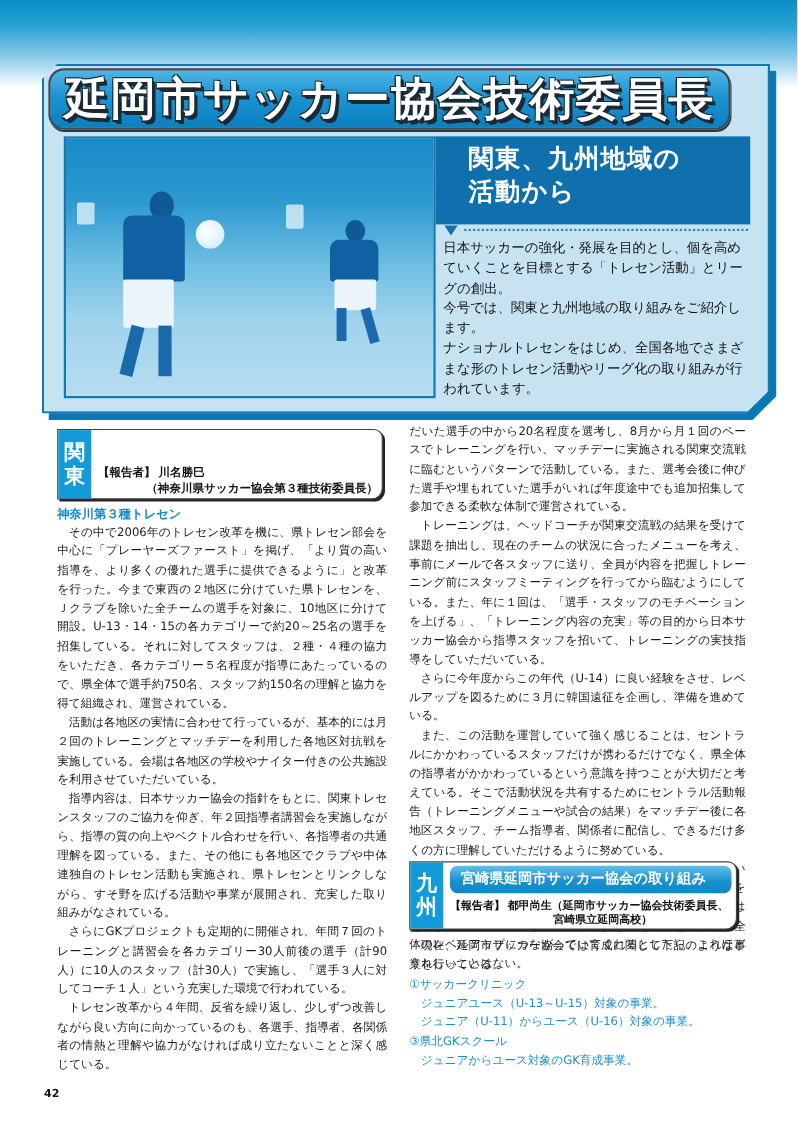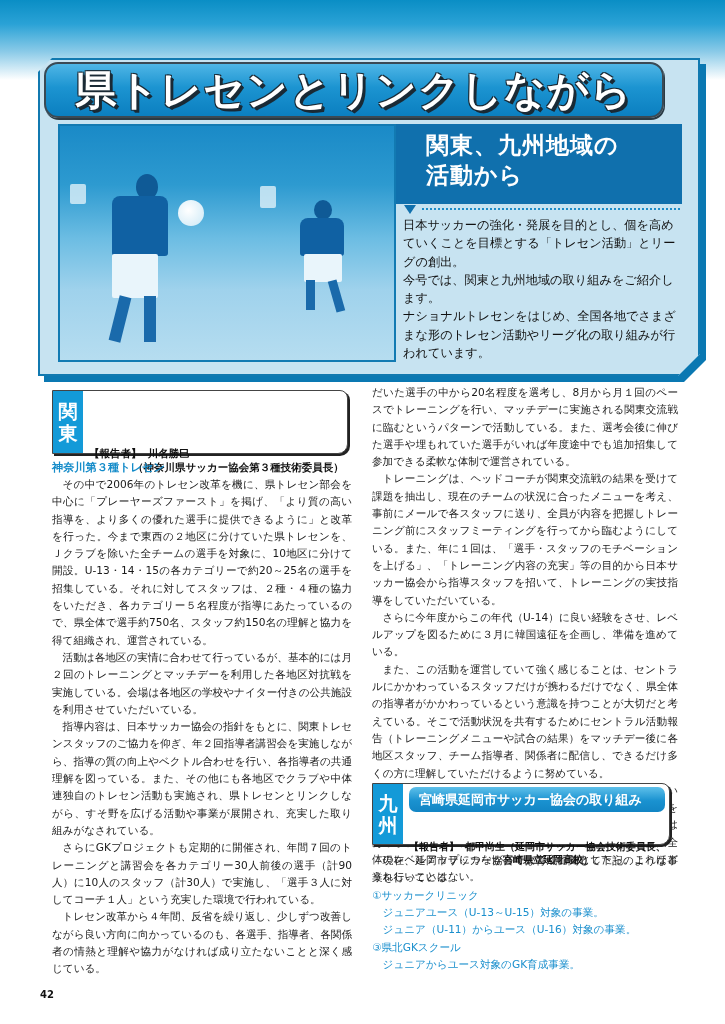--- a/index.html
+++ b/index.html
@@ -90,22 +90,22 @@
     color: #ffffff; font-family: "DejaVu Serif", serif; font-weight: bold; font-size: 19px; line-height: 22px;
   }
   .sec-pill {
     position: absolute; left: 36px; top: 3px; right: 4px; height: 25px;
     border-radius: 7px;
     background: linear-gradient(180deg, #5ec0ea 0%, #1a92d0 55%, #1285c4 100%);
     color: #ffffff; font-weight: bold; font-size: 14px; line-height: 25px; padding-left: 10px;
     white-space: nowrap;
   }
   .sec-reporter {
-    position: absolute; left: 36px; font-family: Liberation Mono, monospace; font-weight: bold;
-    font-size: 10.5px; line-height: 15px; color: #111; white-space: nowrap; margin-top: 24px;
+    position: absolute; left: 36px; font-family: Liberation Serif, serif; font-weight: bold;
+    font-size: 10.5px; line-height: 15px; color: #111; white-space: nowrap;
   }
 
   .col {
     position: absolute; font-size: 10.6px; line-height: 17.3px; color: #1a1a1a;
     text-align: justify;
   }
   .col p { margin: 0; }
   .col .ind { text-indent: 1em; }
   .h-blue { color: #138bc9; font-weight: bold; font-size: 11.2px; line-height: 17px; }
   .list-blue { color: #1a8fcd; font-size: 10.6px; line-height: 17.4px; }
@@ -117,21 +117,21 @@
 </style>
 </head>
 <body>
 
 <div class="top-band"></div>
 
 <div class="header-frame-shadow"></div>
 <div class="header-frame"></div>
 
 <div class="title-pill">
-  <span class="title-text">県トレセンとリンクしながら</span>
+  <span class="title-text">延岡市サッカー協会技術委員長</span>
 </div>
 
 <div class="photo">
 
   <div class="fig head" style="left:76px;top:48px;width:22px;height:26px;"></div>
   <div class="fig shirt" style="left:52px;top:70px;width:56px;height:60px;"></div>
   <div class="fig shorts" style="left:52px;top:128px;width:46px;height:44px;"></div>
   <div class="fig legs" style="left:54px;top:170px;width:12px;height:46px;transform:rotate(14deg);"></div>
   <div class="fig legs" style="left:84px;top:170px;width:12px;height:46px;"></div>
   <div class="fig ball" style="left:118px;top:74px;width:26px;height:26px;"></div>

